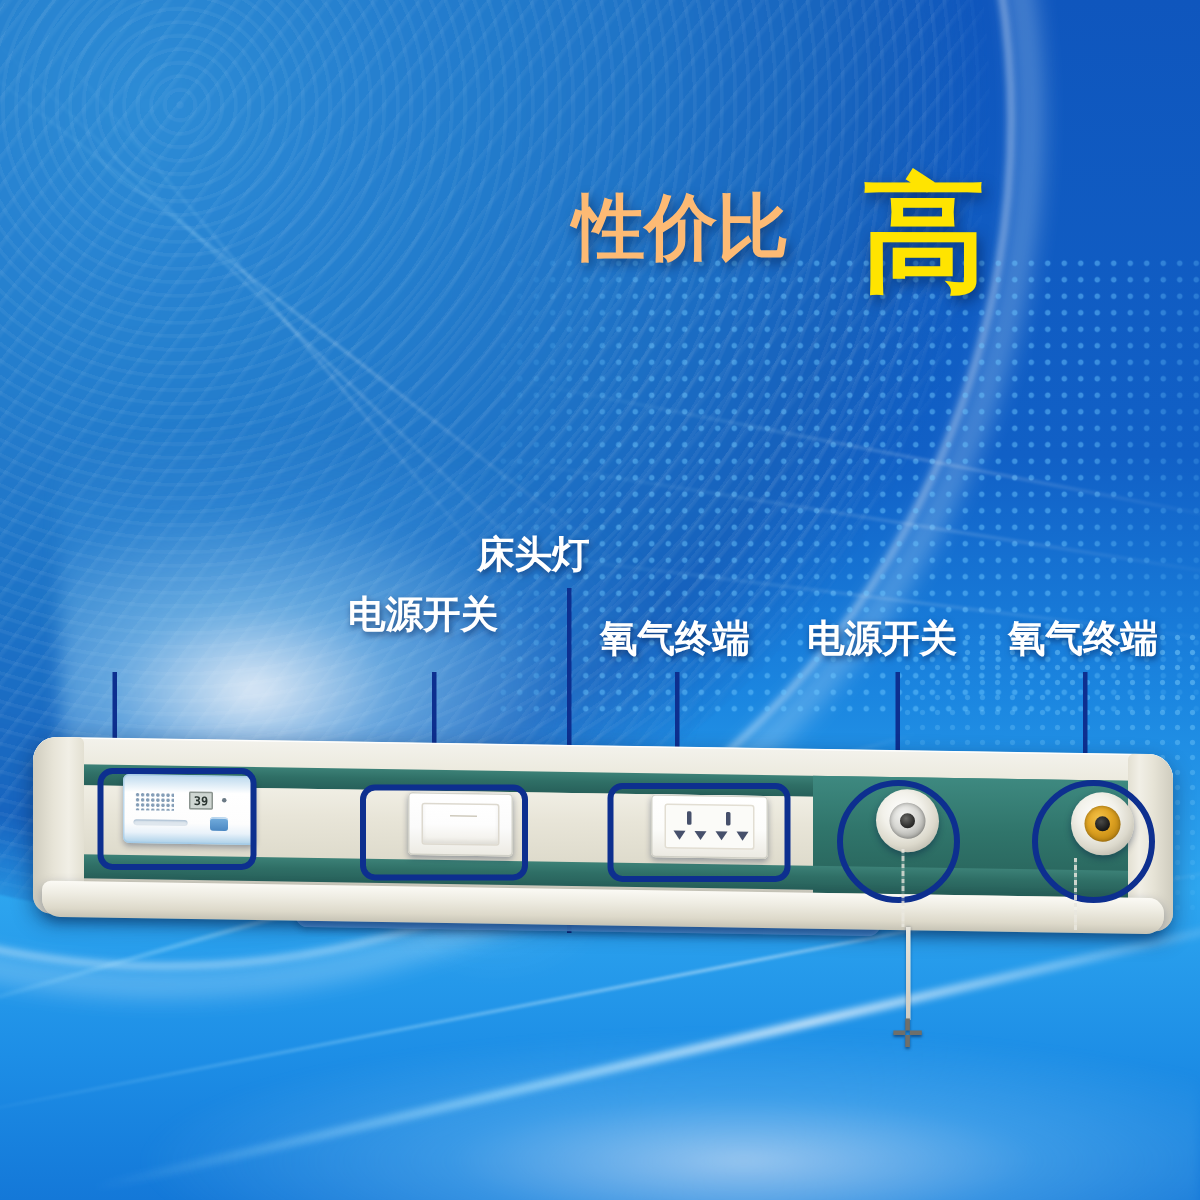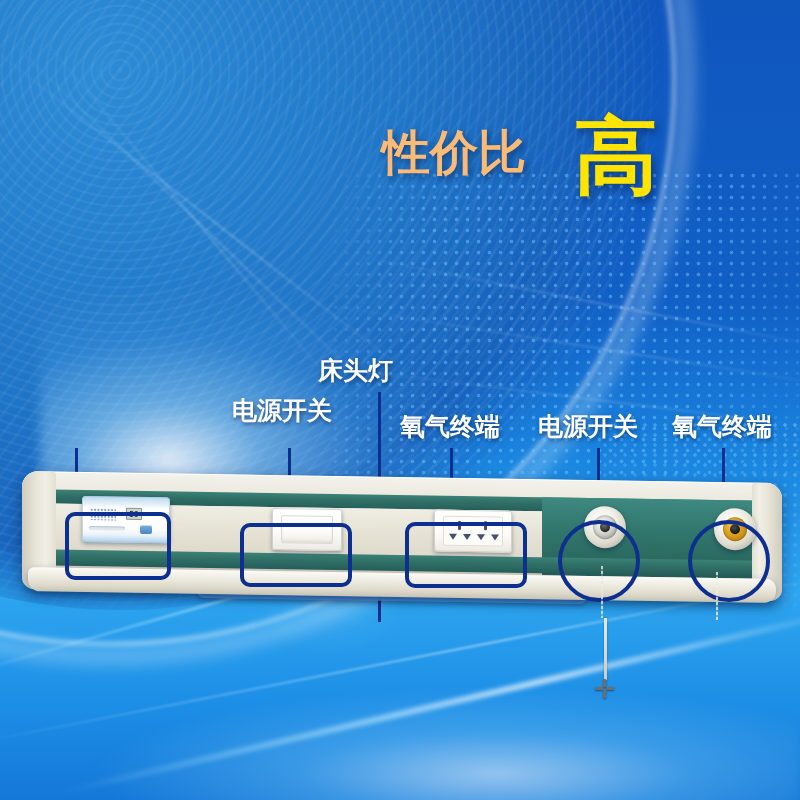--- a/index.html
+++ b/index.html
@@ -131,21 +131,21 @@
   
   .callout{
     position:absolute; white-space:nowrap;
     font-size:25px; font-weight:bold; color:#ffffff; line-height:1;
     text-shadow:1px 2px 4px rgba(0,25,75,.6);
   }
   
   .leader{ position:absolute; width:3px; background:#0d2f8f; }
 
   
-  .panel-wrap{ position:absolute; left:22px; top:477px; width:624px; height:140px; }
+  .panel-wrap{ position:absolute; left:22px; top:497px; width:624px; height:140px; }
   .panel{
     position:absolute; left:0; top:0; width:760px; height:118px;
     transform:skewY(0.9deg);
     border-radius:16px 16px 12px 12px;
     background:linear-gradient(180deg,#f3f2ec 0%,#eceade 16%,#e4e1d2 30%,#dedbcc 50%,#d6d3c4 70%,#cfccbd 88%,#c2bfb1 100%);
     box-shadow:0 5px 14px rgba(0,20,60,.45), inset 0 1px 0 rgba(255,255,255,.9);
     overflow:hidden;
   }
   
   .stripe{

